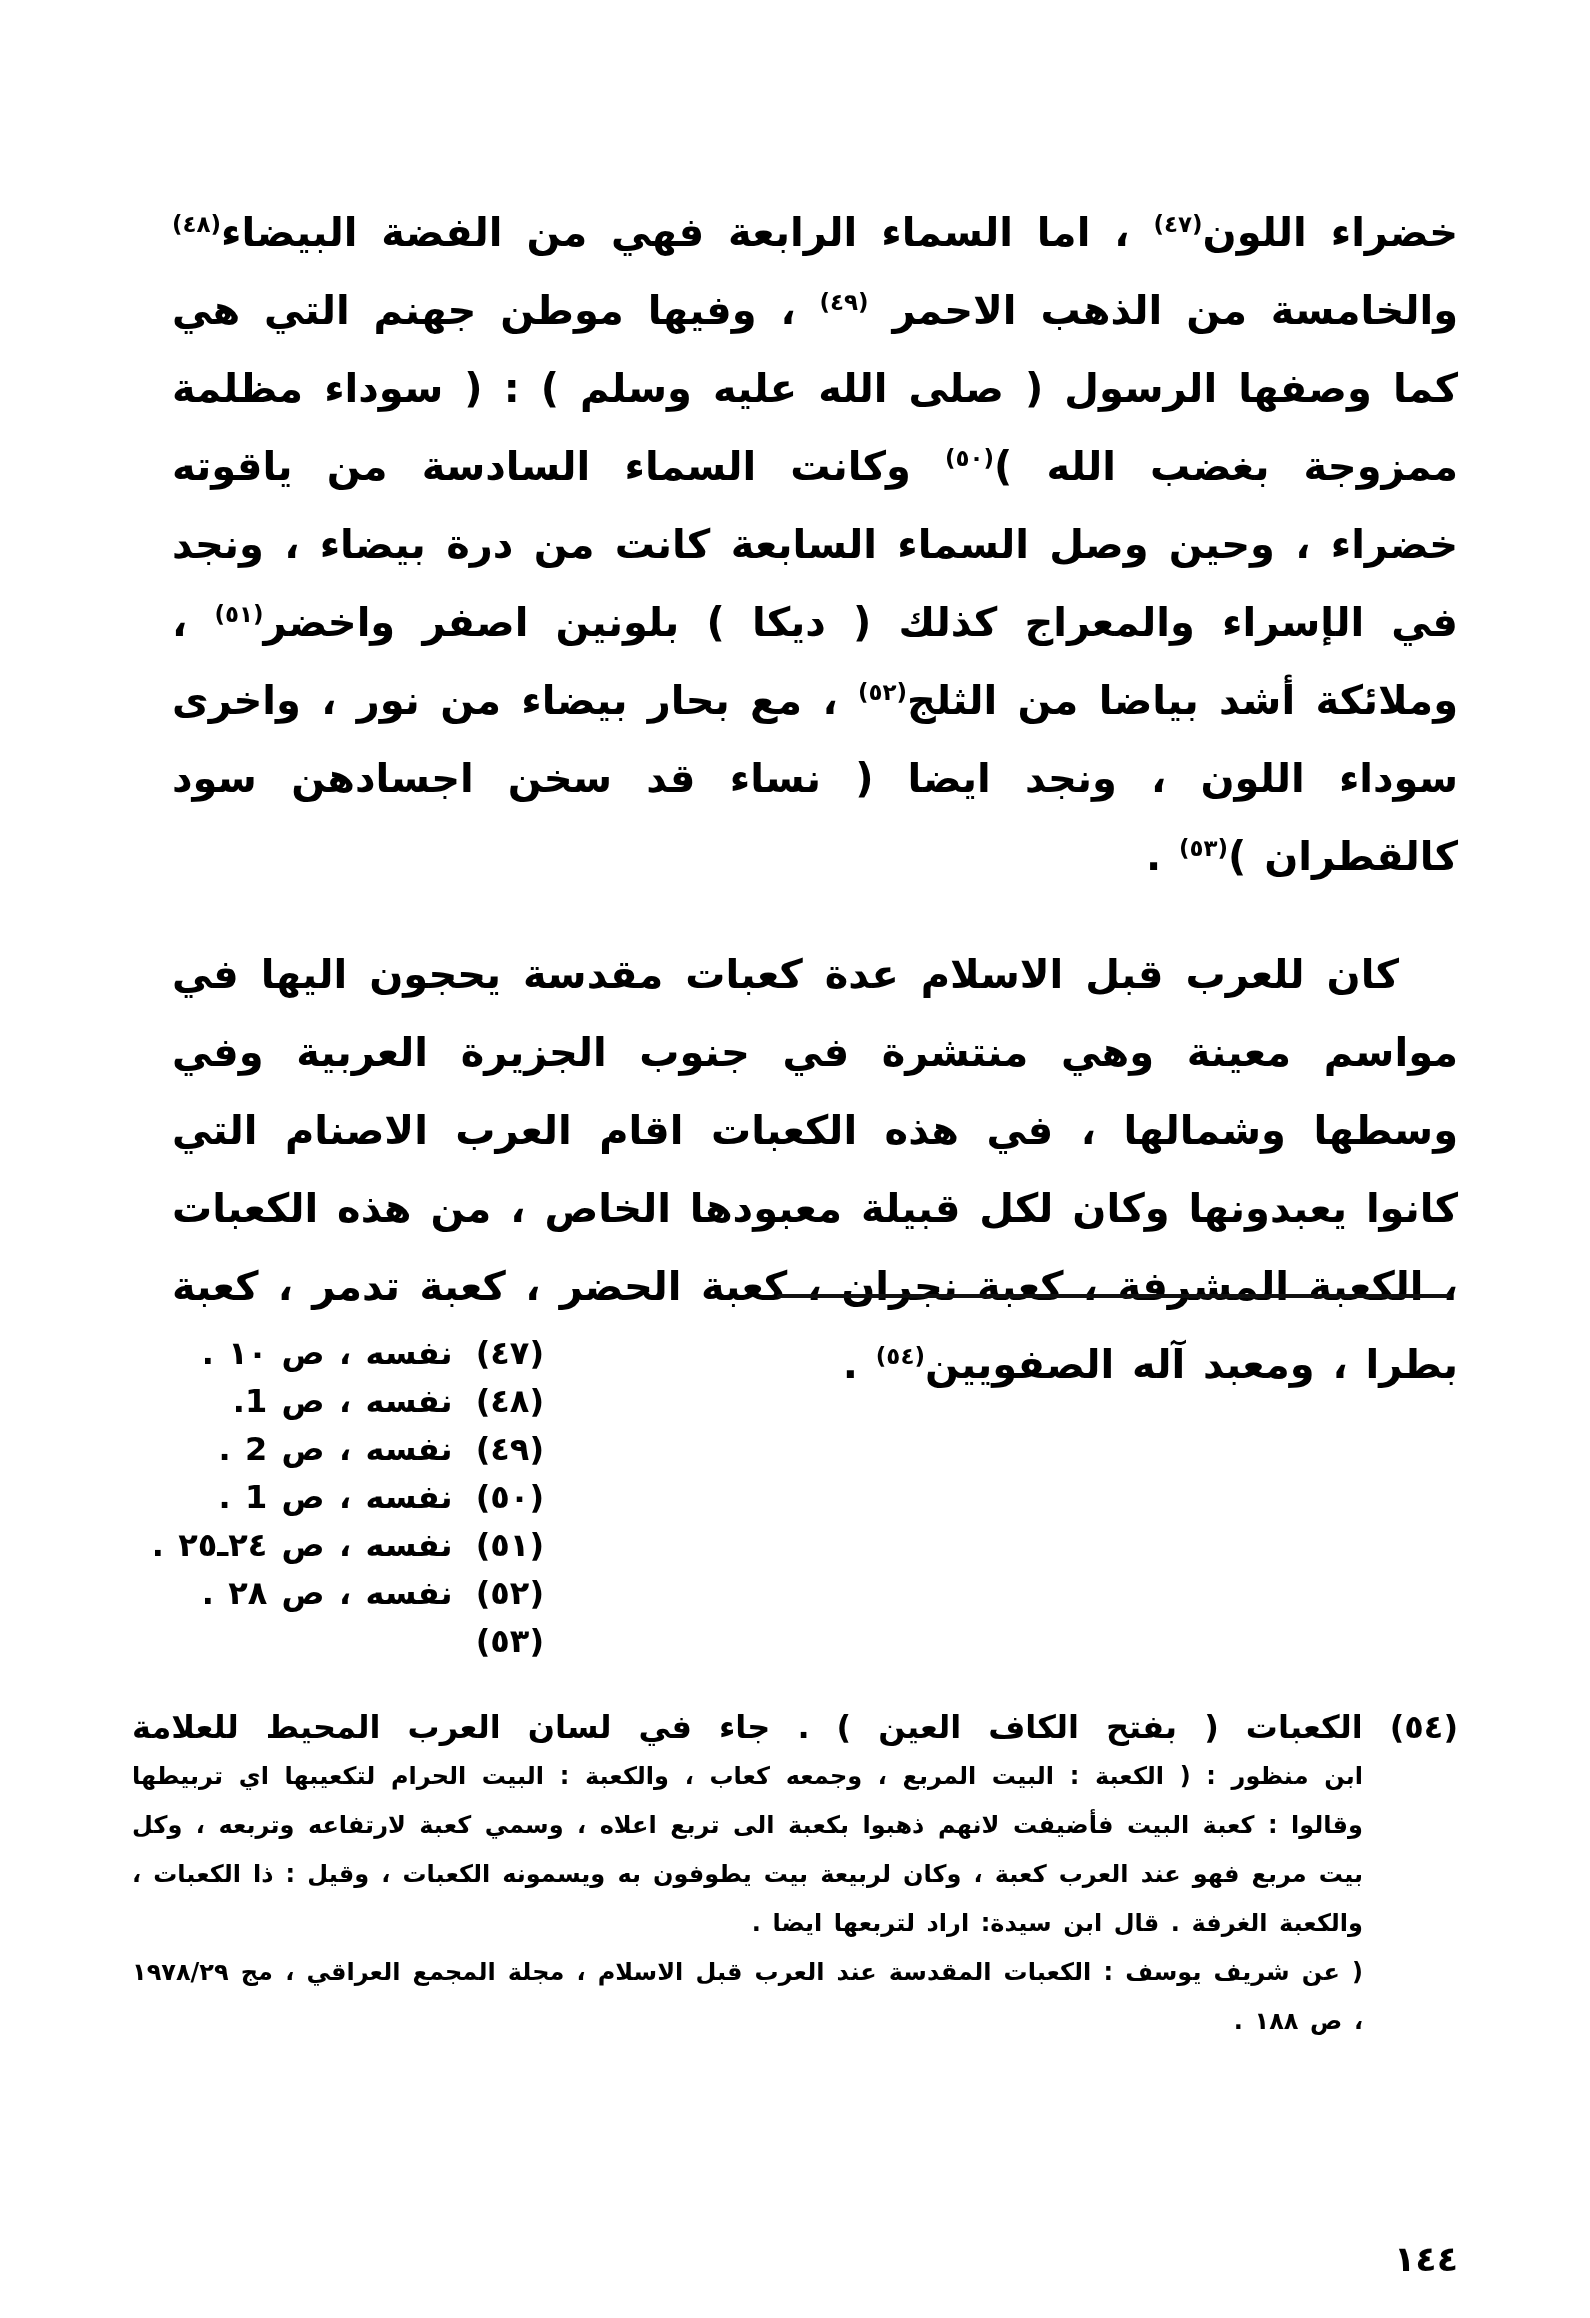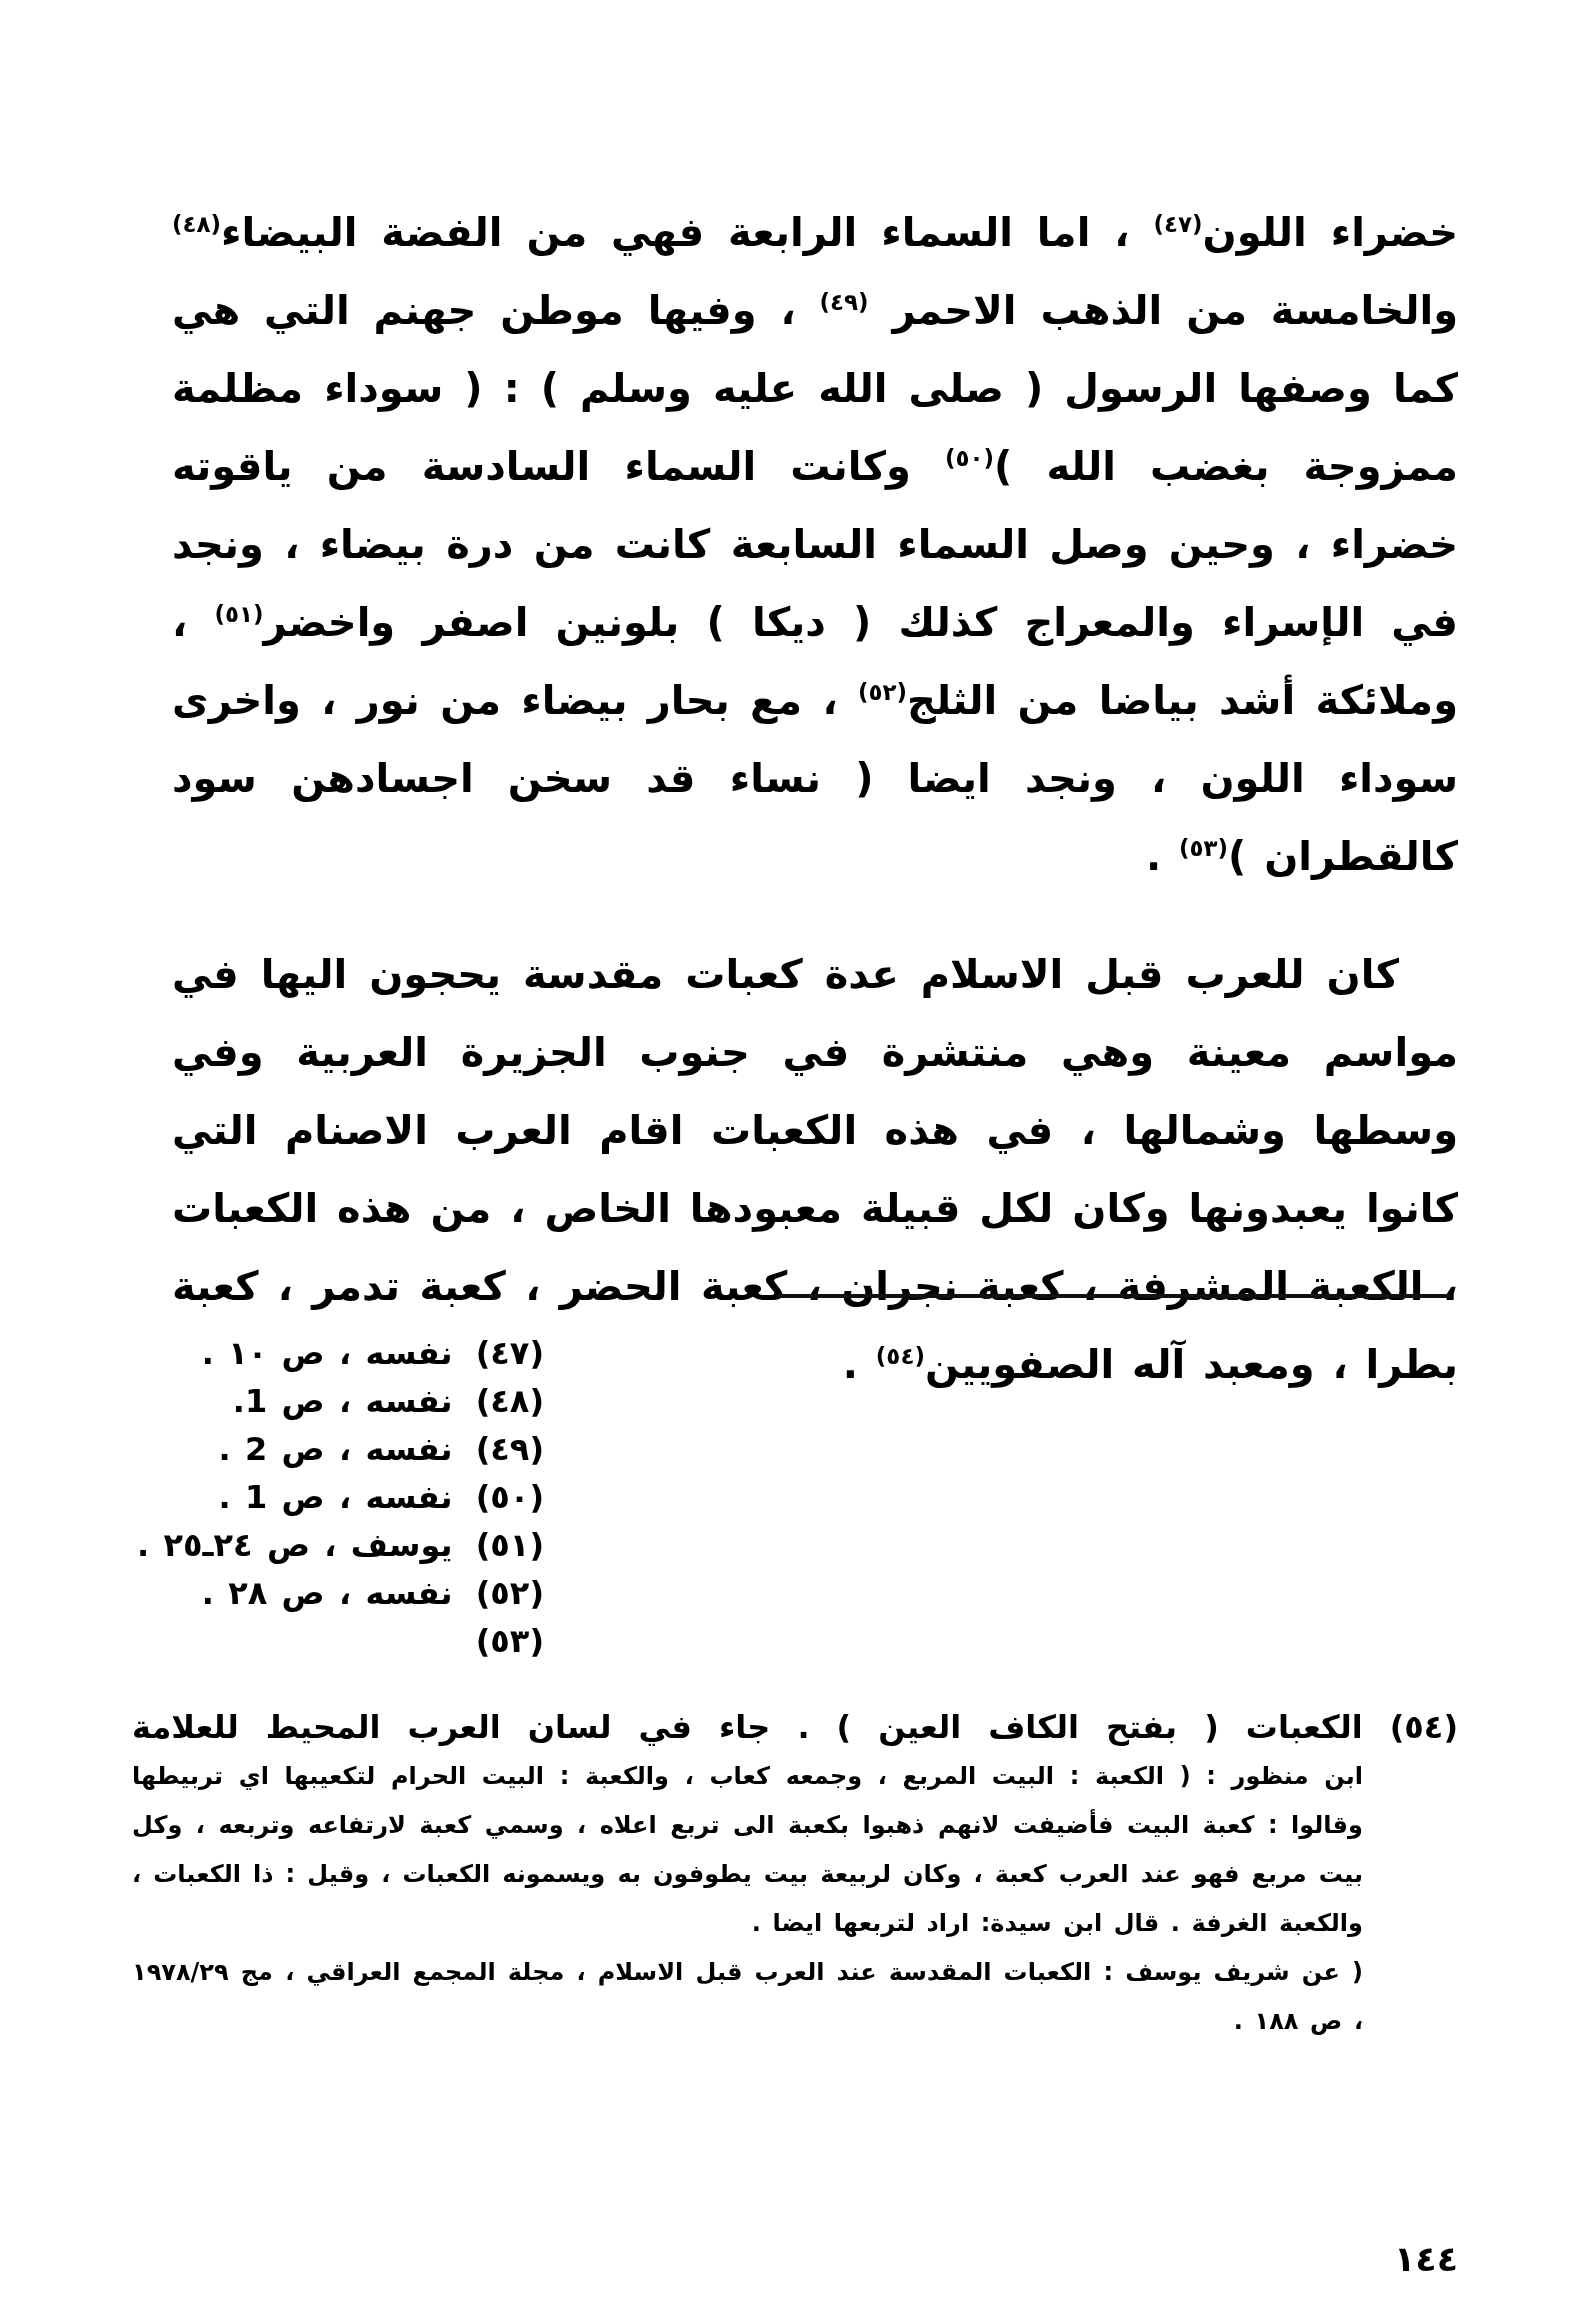--- a/index.html
+++ b/index.html
@@ -205,21 +205,21 @@
       <span class="fn-text">نفسه ، ص 2 .</span>
     </div>
 
     <div class="fn-short">
       <span class="fn-num">(٥٠)</span>
       <span class="fn-text">نفسه ، ص 1 .</span>
     </div>
 
     <div class="fn-short">
       <span class="fn-num">(٥١)</span>
-      <span class="fn-text">يوسف ، ص ٢٤ـ٢٥ .</span>
+      <span class="fn-text">نفسه ، ص ٢٤ـ٢٥ .</span>
     </div>
 
     <div class="fn-short">
       <span class="fn-num">(٥٢)</span>
       <span class="fn-text">نفسه ، ص ٢٨ .</span>
     </div>
 
     <div class="fn-short">
       <span class="fn-num">(٥٣)</span>
     </div>

